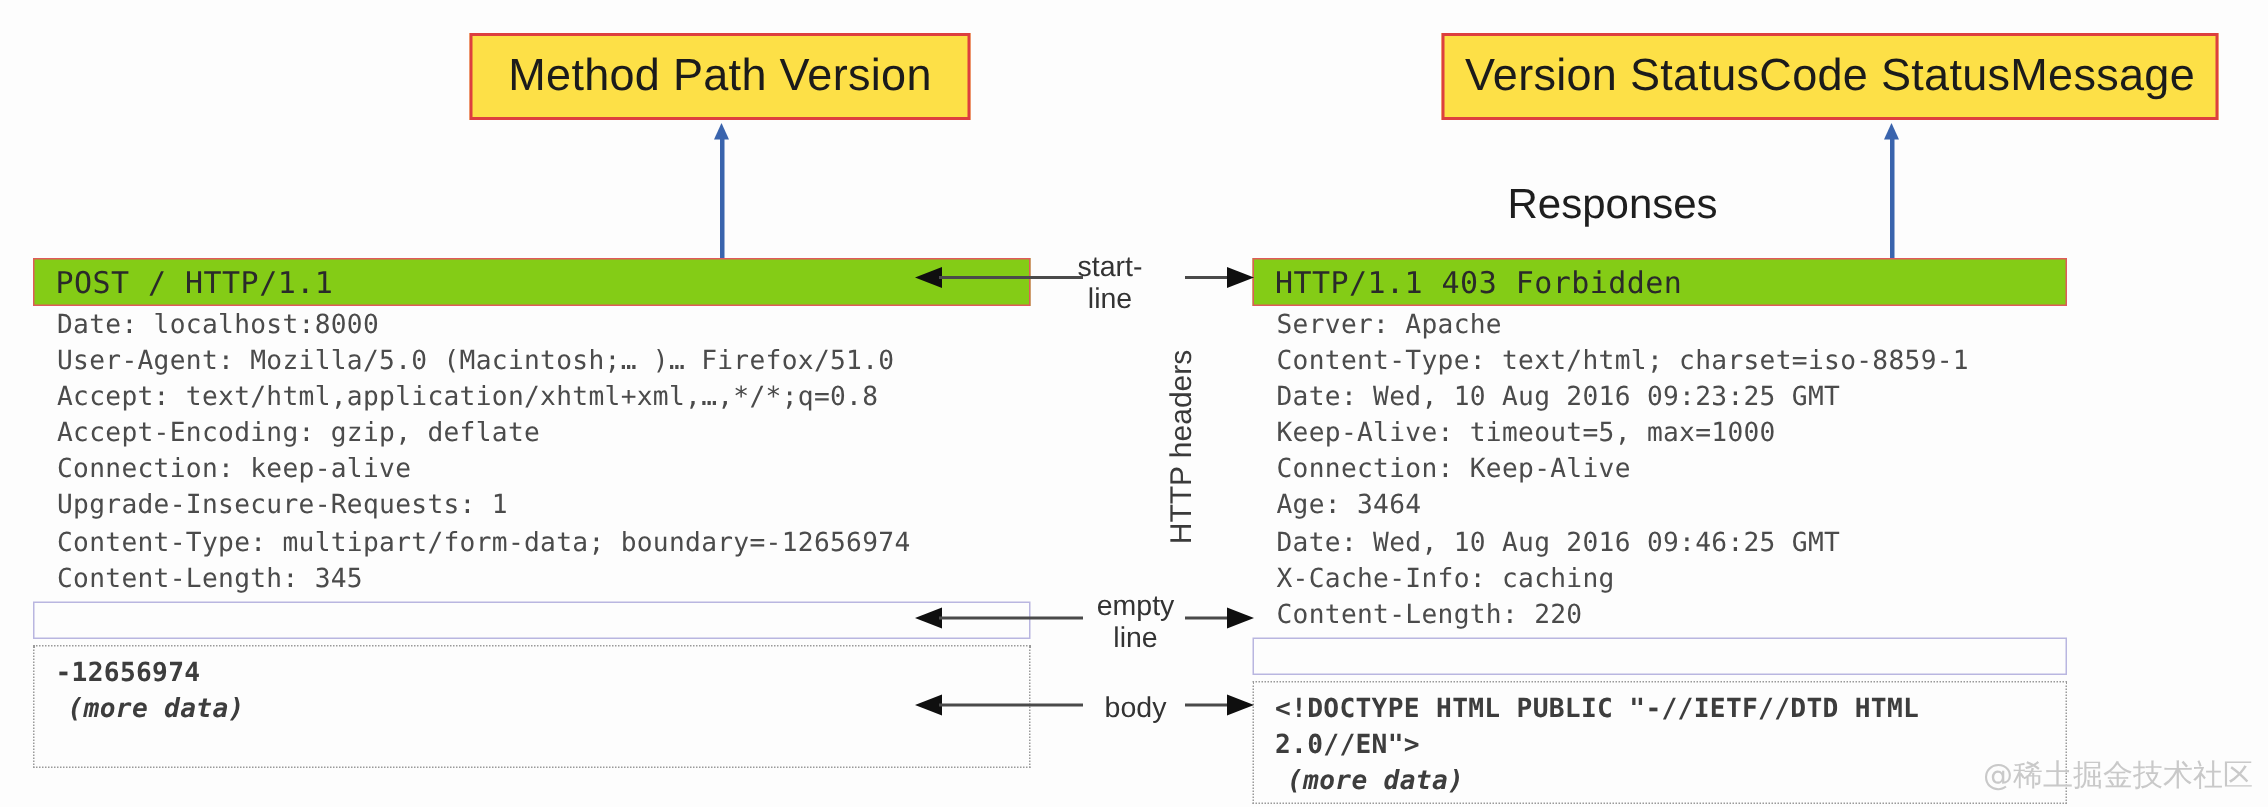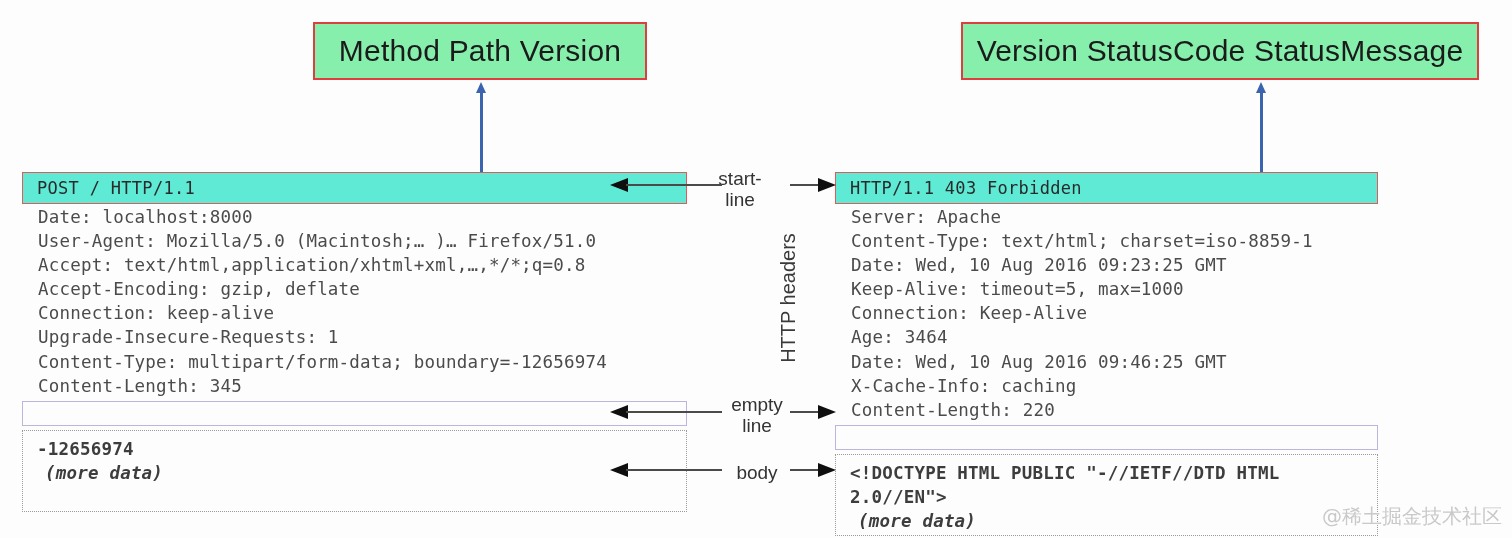--- a/index.html
+++ b/index.html
@@ -13,21 +13,21 @@
   #stage {
     position: relative;
     width: 1512px; height: 538px;
     background: #fdfdfd;
   }
 
   
   .callout {
     position: absolute;
     border: 2px solid #dd3f3f;
-    background: #86efac;
+    background: #fde047;
     display: flex;
     align-items: center;
     justify-content: center;
     font-size: 30px;
     color: #1b1b1b;
     letter-spacing: .2px;
     white-space: nowrap;
   }
   #callout-req  { left: 313px; top: 22px;  width: 334px; height: 58px; }
   #callout-resp { left: 961px; top: 22px;  width: 518px; height: 58px; }
@@ -60,23 +60,23 @@
   #heading-requests  { left: 138px;  top: 120px; }
   #heading-responses { left: 1005px; top: 120px; }
 
   
   .msg-col { position: absolute; }
   #req-col  { left: 22px;  top: 172px; width: 665px; }
   #resp-col { left: 835px; top: 172px; width: 543px; }
 
   .start-line {
     border: 1.6px solid #e05a5a;
-    background: #5eead4;
+    background: #84cc16;
     font-family: "DejaVu Sans Mono", monospace;
-    font-size: 17px;
+    font-size: 20px;
     color: #2a2a2a;
     line-height: 22px;
     padding: 4px 0 4px 14px;
     letter-spacing: .3px;
     white-space: nowrap;
     position: relative;
   }
   .headers-block {
     font-family: "DejaVu Sans Mono", monospace;
     font-size: 17.5px;
@@ -184,20 +184,21 @@
 
   <div id="blue-arrow-req" class="blue-arrow">
     <div class="head"></div>
     <div class="shaft"></div>
   </div>
   <div id="blue-arrow-resp" class="blue-arrow">
     <div class="head"></div>
     <div class="shaft"></div>
   </div>
 
+  <div id="heading-responses" class="col-heading">Responses</div>
 
   <div id="req-col" class="msg-col">
     <div class="start-line">POST / HTTP/1.1</div>
 
     <div class="headers-block">
       <span class="hline">Date: localhost:8000</span>
       <span class="hline">User-Agent: Mozilla/5.0 (Macintosh;… )… Firefox/51.0</span>
       <span class="hline">Accept:  text/html,application/xhtml+xml,…,*/*;q=0.8</span>
       <span class="hline">Accept-Encoding: gzip, deflate</span>
       <span class="hline">Connection: keep-alive</span>

